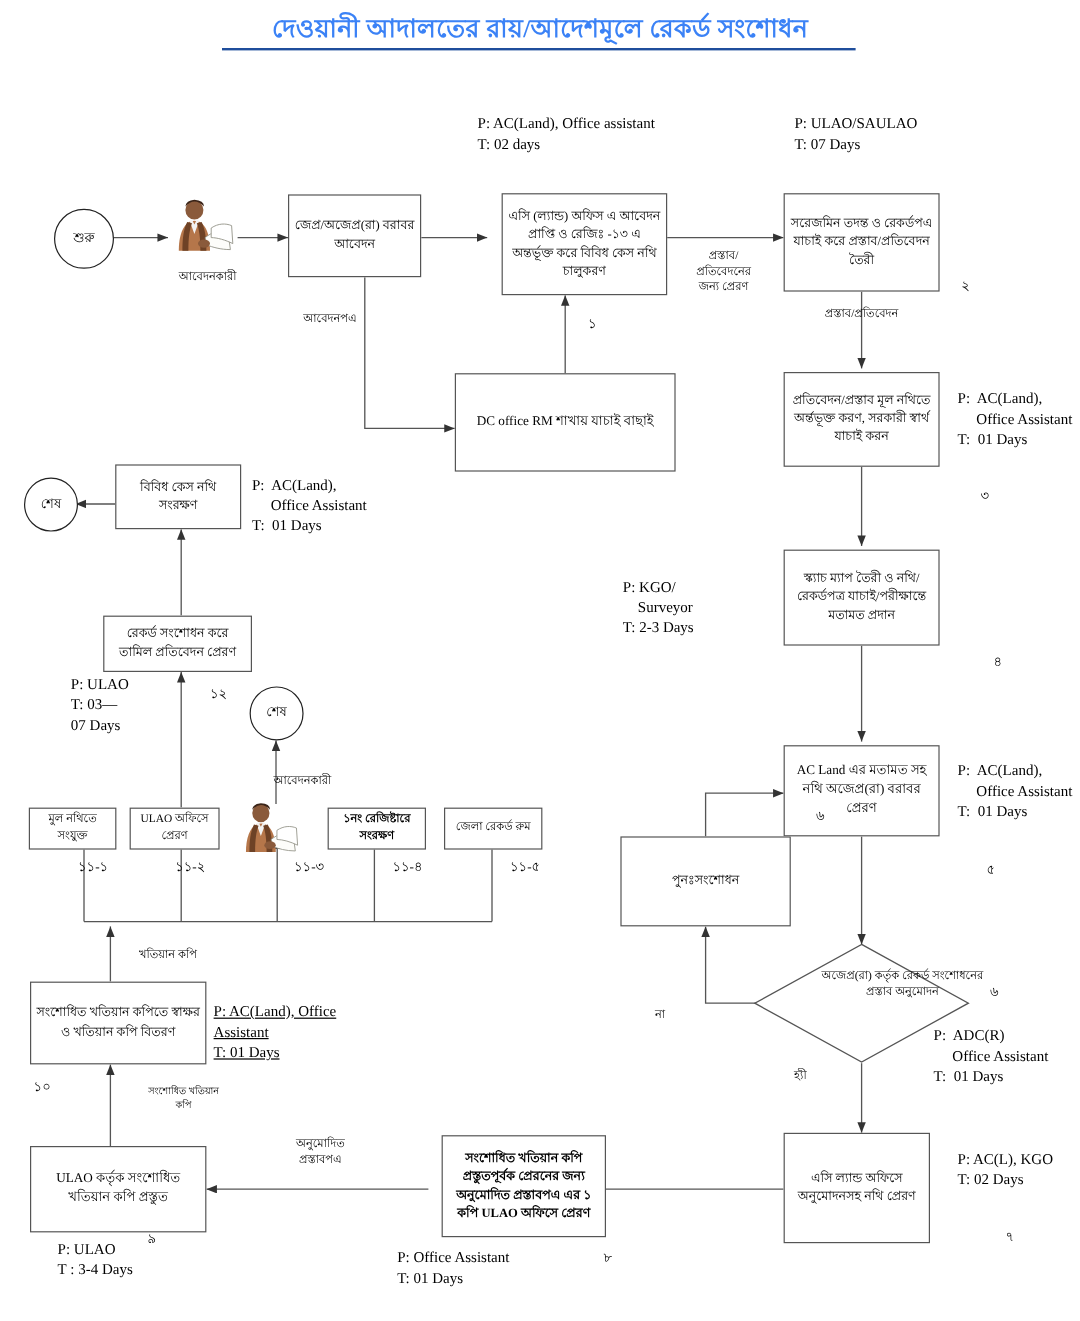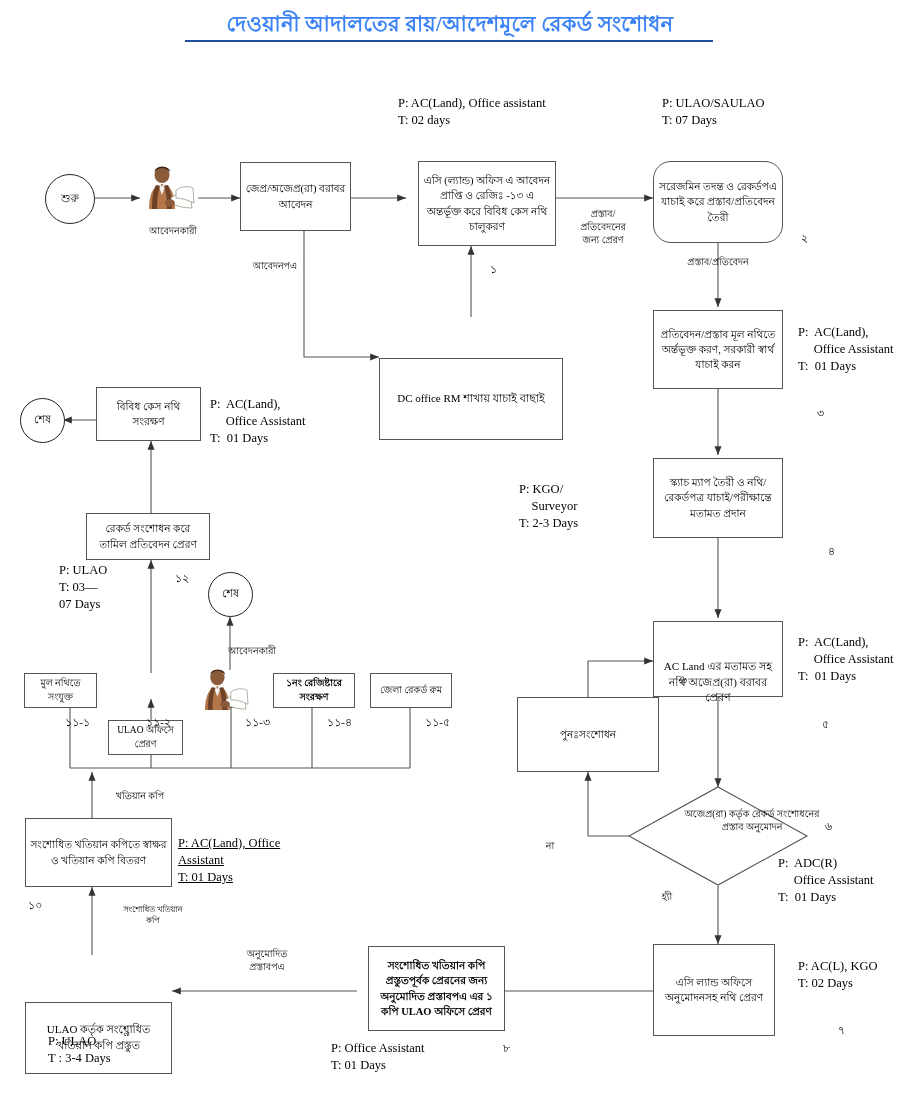--- a/index.html
+++ b/index.html
@@ -1,21 +1,21 @@
 <!DOCTYPE html>
 <html><head>
 <meta charset="utf-8">
 <style>
   html,body{margin:0;padding:0;background:#ffffff;}
   body{width:900px;height:1101px;position:relative;font-family:"Liberation Serif",serif;color:#000;}
   #canvas{position:absolute;left:0;top:0;width:900px;height:1101px;}
   .title{position:absolute;left:0;top:8px;width:900px;text-align:center;font-size:21px;color:#3b82f6;font-weight:bold;letter-spacing:.3px;}
   .titleline{position:absolute;left:185px;top:40px;width:528px;height:2px;background:#1F4E9C;}
   .box{position:absolute;border:1px solid #555;background:#fff;box-sizing:border-box;display:flex;align-items:center;justify-content:center;text-align:center;font-size:10.5px;line-height:1.45;padding:2px 4px;}
-  .boxbig{font-size:11px;margin-top:47px;}
+  .boxbig{font-size:11px;}
   .circ{position:absolute;border:1px solid #222;border-radius:50%;background:#fff;display:flex;align-items:center;justify-content:center;font-size:11px;box-sizing:border-box;}
   .pt{position:absolute;font-size:12.5px;line-height:1.35;white-space:pre;}
   .lbl{position:absolute;font-size:9.5px;line-height:1.35;text-align:center;}
   .num{position:absolute;font-size:11px;}
   .diamond{position:absolute;}
   .dtext{position:absolute;text-align:center;font-size:9.5px;line-height:1.4;margin-left:34px;}
   svg{position:absolute;left:0;top:0;overflow:visible;}
   .person{position:absolute;}
 </style>
 </head>
@@ -106,21 +106,21 @@
 <div class="lbl" style="left:128px;top:225px;width:90px;">আবেদনকারী</div>
 
 <div class="box" style="left:240px;top:162px;width:111px;height:69px;">
   <span>জেপ্র/অজেপ্র(রা) বরাবর আবেদন</span>
 </div>
 
 <div class="box" style="left:406px;top:161px;width:138px;height:85px;margin-left:12px;">
   <span>এসি (ল্যান্ড) অফিস এ আবেদন প্রাপ্তি ও রেজিঃ -১৩ এ অন্তর্ভূক্ত করে বিবিধ কেস নথি চালুকরণ</span>
 </div>
 
-<div class="box" style="left:653px;top:161px;width:130px;height:82px;border-radius:18px;">
+<div class="box" style="left:653px;top:161px;width:130px;height:82px;">
   <span>সরেজমিন তদন্ত ও রেকর্ডপএ যাচাই করে প্রস্তাব/প্রতিবেদন তৈরী</span>
 </div>
 
 <div class="pt" style="left:398px;top:95px;">P: AC(Land), Office assistant
 T: 02 days</div>
 <div class="pt" style="left:662px;top:95px;">P: ULAO/SAULAO
 T: 07 Days</div>
 
 <div class="lbl" style="left:230px;top:260px;width:90px;">আবেদনপএ</div>
 <div class="lbl" style="left:563px;top:208px;width:80px;white-space:pre-line;">প্রস্তাব/

